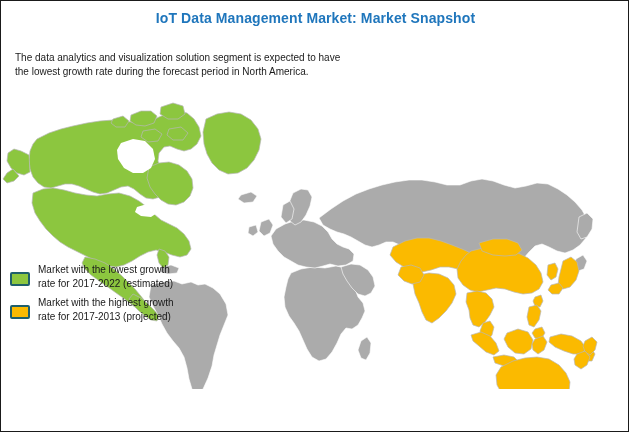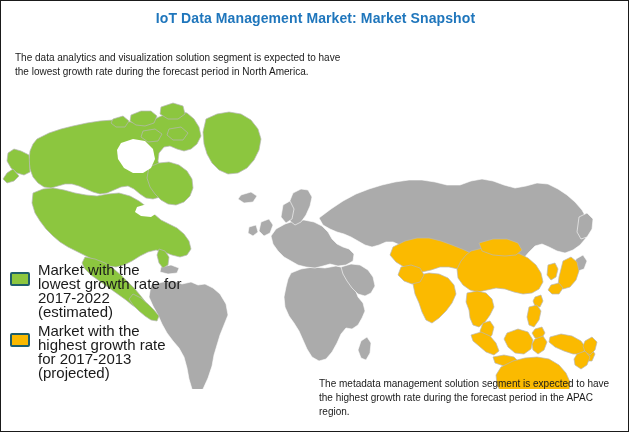--- a/index.html
+++ b/index.html
@@ -73,21 +73,21 @@
     border: 2px solid #1f5f6b;
     box-sizing: border-box;
     border-radius: 2px;
     flex: 0 0 auto;
     margin-top: 9px;
     margin-right: 8px;
   }
   .legend-swatch.green { background: #8cc63f; }
   .legend-swatch.orange { background: #fbba00; }
   .legend-label {
-    font-size: 15px;
+    font-size: 10px;
     line-height: 14px;
     color: #1a1a1a;
     white-space: pre-line;
     font-family: "Liberation Sans", sans-serif;
   }
 
   
   #map {
     position: absolute;
     left: 0;
@@ -283,15 +283,14 @@
     <div class="legend-row">
       <span class="legend-swatch green"></span>
       <span class="legend-label">Market with the lowest growth rate for 2017-2022 (estimated)</span>
     </div>
     <div class="legend-row">
       <span class="legend-swatch orange"></span>
       <span class="legend-label">Market with the highest growth rate for 2017-2013 (projected)</span>
     </div>
   </div>
 
-  <div class="callout" id="callout-apac">The metadata management solution segment is expected to have the highest growth rate during the forecast period in the APAC region.</div>
 
 </div>
 
 </body></html>

